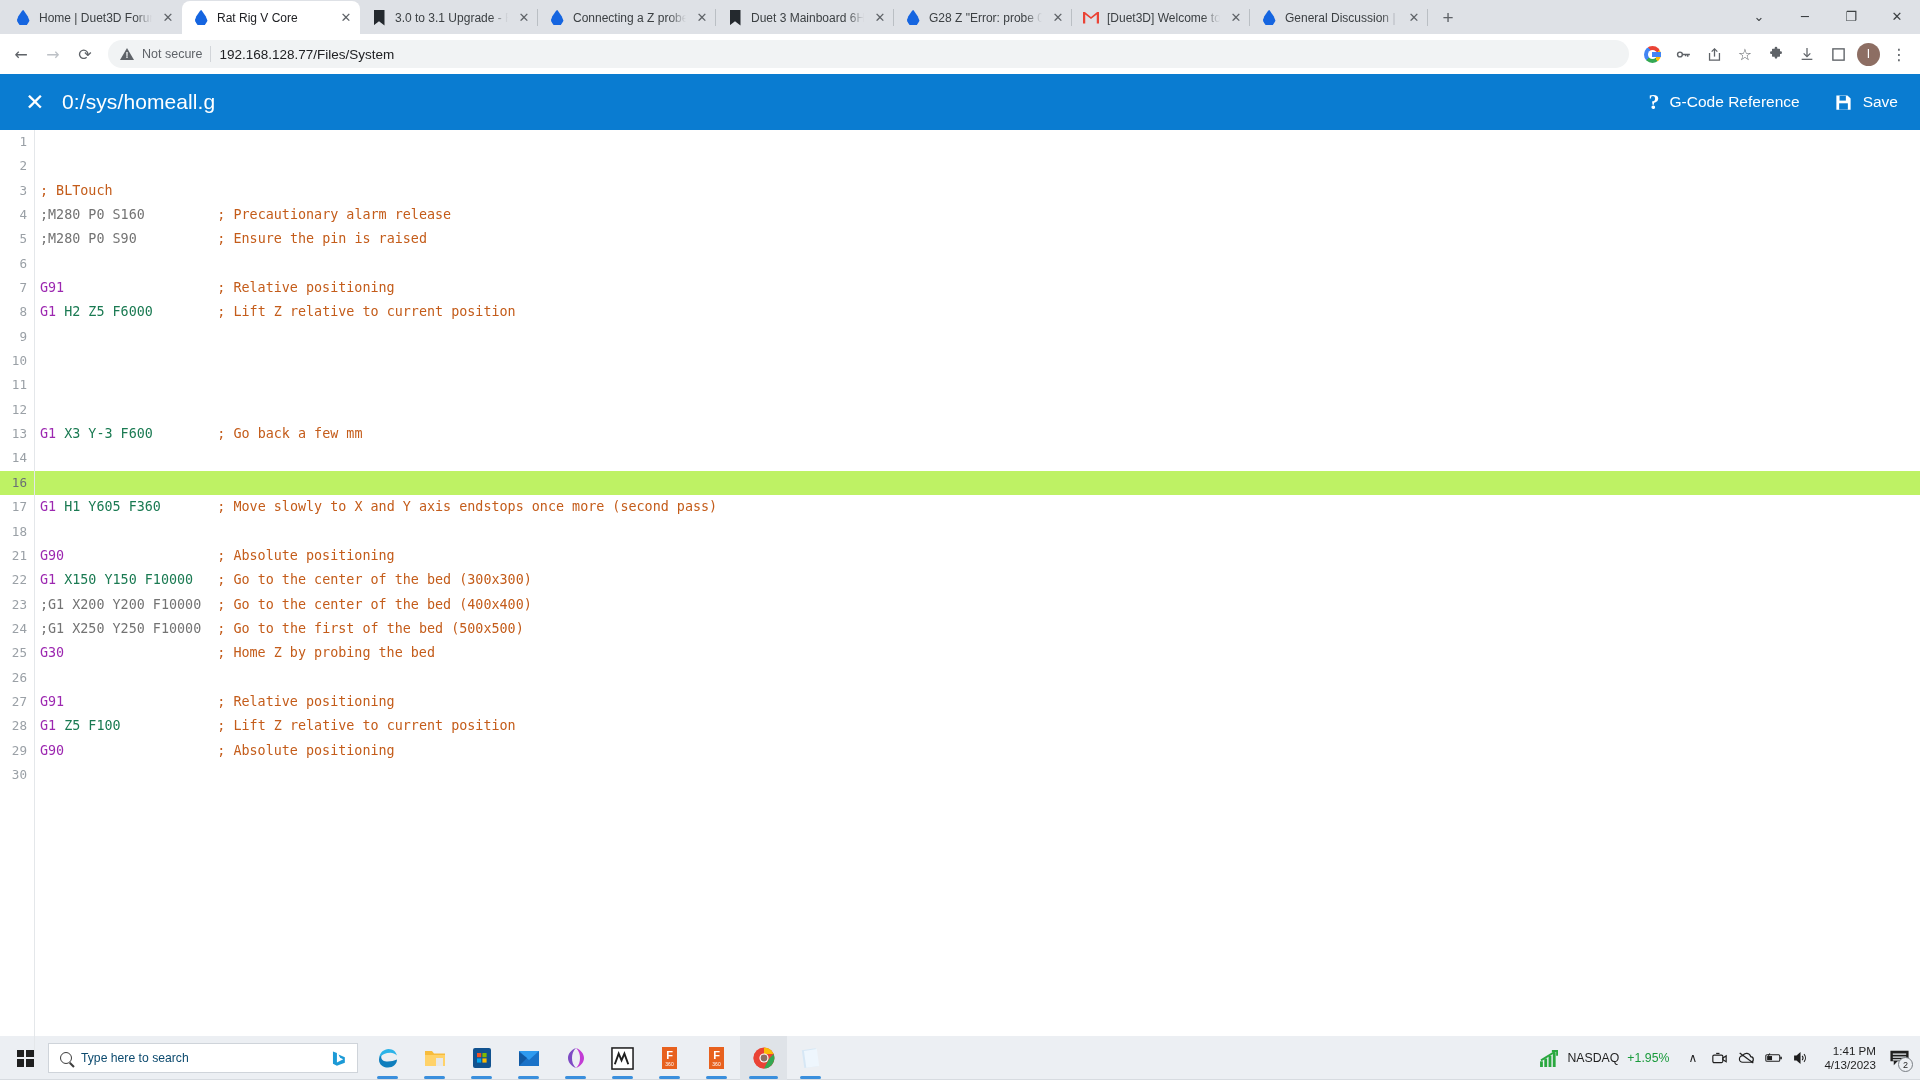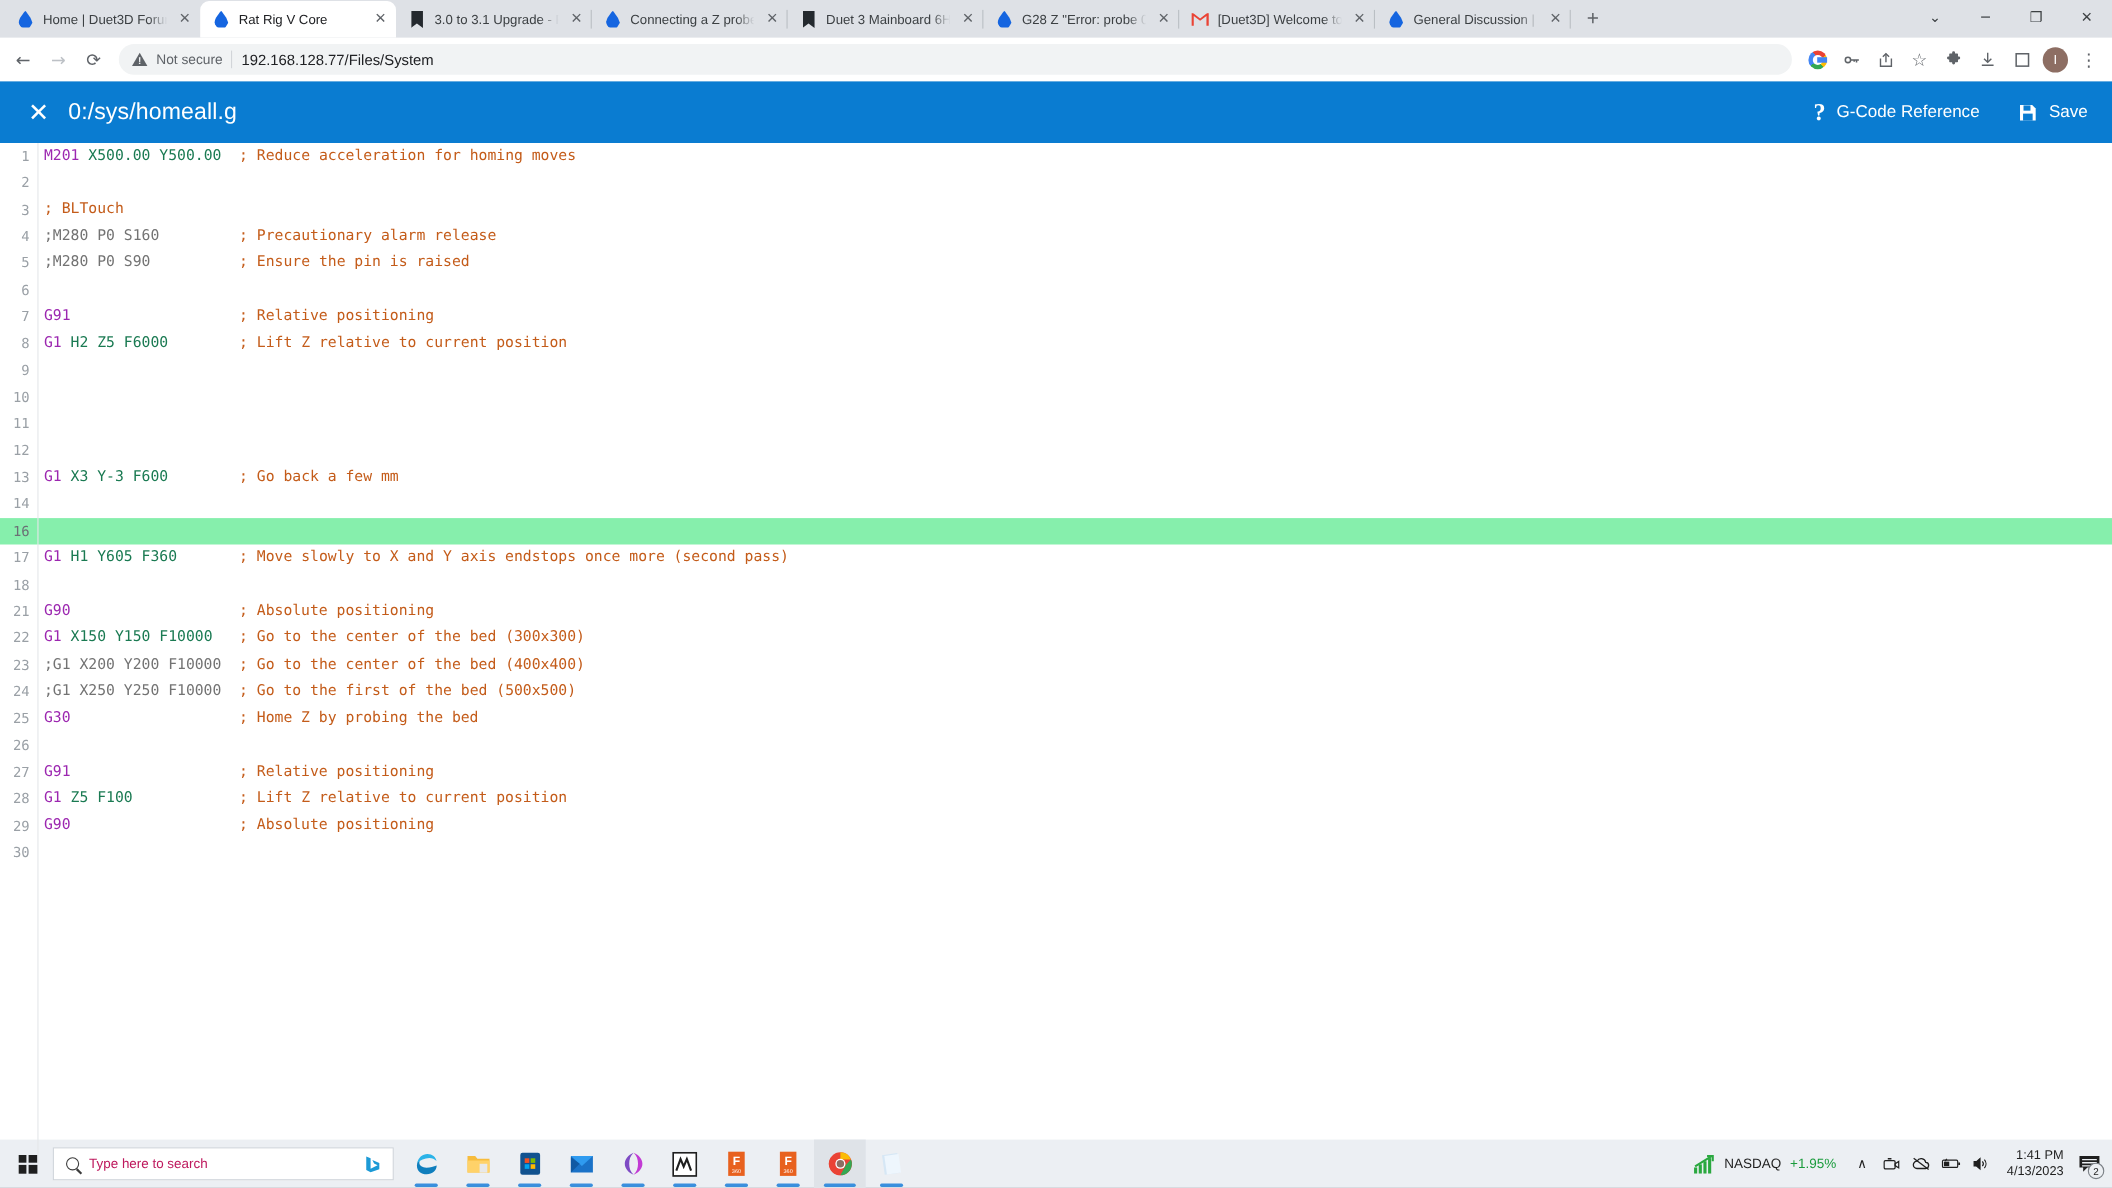--- a/index.html
+++ b/index.html
@@ -149,21 +149,21 @@
   .editor {
     flex: 1 1 auto; position: relative; overflow: hidden;
     font-family: "DejaVu Sans Mono", monospace;
     font-size: 13.4px; line-height: 24.35px;
     background: #ffffff;
   }
   .code-line {
     display: flex; height: 24.35px; align-items: center;
     white-space: pre; position: relative;
   }
-  .code-line.active { background: #86efac; }
+  .code-line.active { background: #bef264; }
   .ln {
     width: 34px; flex: 0 0 34px; text-align: right; padding-right: 7px;
     color: #9aa0a6; font-size: 12.6px; user-select: none;
   }
   .code-line.active .ln { color: #6b7075; }
   .gutter-rule {
     position: absolute; left: 34px; top: 0; bottom: 0; width: 1px;
     background: #e4e7ea; z-index: 1;
   }
   .src { padding-left: 6px; position: relative; }
@@ -189,21 +189,21 @@
     background: #eceff3;
     display: flex; align-items: center; padding: 0 0 0 2px;
     box-shadow: 0 -1px 0 #d7dbe0 inset;
   }
   .start-btn { width: 46px; height: 44px; display: flex; align-items: center; justify-content: center; }
   .win-logo { width: 17px; height: 17px; display: grid; grid-template-columns: 1fr 1fr; grid-template-rows: 1fr 1fr; gap: 2px; }
   .win-logo i { background: #1f1f1f; display: block; }
   .searchbox {
     width: 310px; height: 30px; background: #ffffff; border: 1px solid #cfd4da;
     display: flex; align-items: center; gap: 9px; padding: 0 8px 0 11px;
-    font-size: 12.2px; color: #be185d;
+    font-size: 12.2px; color: #0c4a6e;
   }
   .search-glass {
     width: 12px; height: 12px; border: 1.6px solid #3c3c3c; border-radius: 50%;
     position: relative; flex: 0 0 12px;
   }
   .search-glass::after {
     content: ""; position: absolute; right: -4px; bottom: -3px;
     width: 6px; height: 1.6px; background: #3c3c3c; transform: rotate(45deg);
   }
   .bing-ico {
@@ -389,21 +389,21 @@
             </svg>
           </span>
           <span>Save</span>
         </div>
       </div>
     </div>
 
     <div class="editor">
       <div class="gutter-rule"></div>
       <div id="code-container">
-          <div class="code-line"><span class="ln">1</span><span class="src"><span class="tok-cmd">M201</span><span class="tok-param"> X500.00 Y500.00</span><span style="display: inline-block; width: 16.12px;"></span><span class="tok-comment">; Reduce acceleration for homing moves</span></span></div>
+          <div class="code-line"><span class="ln">1</span></div>
           <div class="code-line"><span class="ln">2</span><span class="src"></span></div>
           <div class="code-line"><span class="ln">3</span><span class="src"><span></span><span class="tok-comment">; BLTouch</span></span></div>
           <div class="code-line"><span class="ln">4</span><span class="src"><span class="tok-disabled">;M280 P0 S160</span><span style="display: inline-block; width: 72.54px;"></span><span class="tok-comment">; Precautionary alarm release</span></span></div>
           <div class="code-line"><span class="ln">5</span><span class="src"><span class="tok-disabled">;M280 P0 S90</span><span style="display: inline-block; width: 80.6px;"></span><span class="tok-comment">; Ensure the pin is raised</span></span></div>
           <div class="code-line"><span class="ln">6</span><span class="src"></span></div>
           <div class="code-line"><span class="ln">7</span><span class="src"><span class="tok-cmd">G91</span><span style="display: inline-block; width: 153.14px;"></span><span class="tok-comment">; Relative positioning</span></span></div>
           <div class="code-line"><span class="ln">8</span><span class="src"><span class="tok-cmd">G1</span><span class="tok-param"> H2 Z5 F6000</span><span style="display: inline-block; width: 64.48px;"></span><span class="tok-comment">; Lift Z relative to current position</span></span></div>
           <div class="code-line"><span class="ln">9</span></div>
           <div class="code-line"><span class="ln">10</span><span class="src"></span></div>
           <div class="code-line"><span class="ln">11</span><span class="src"></span></div>

